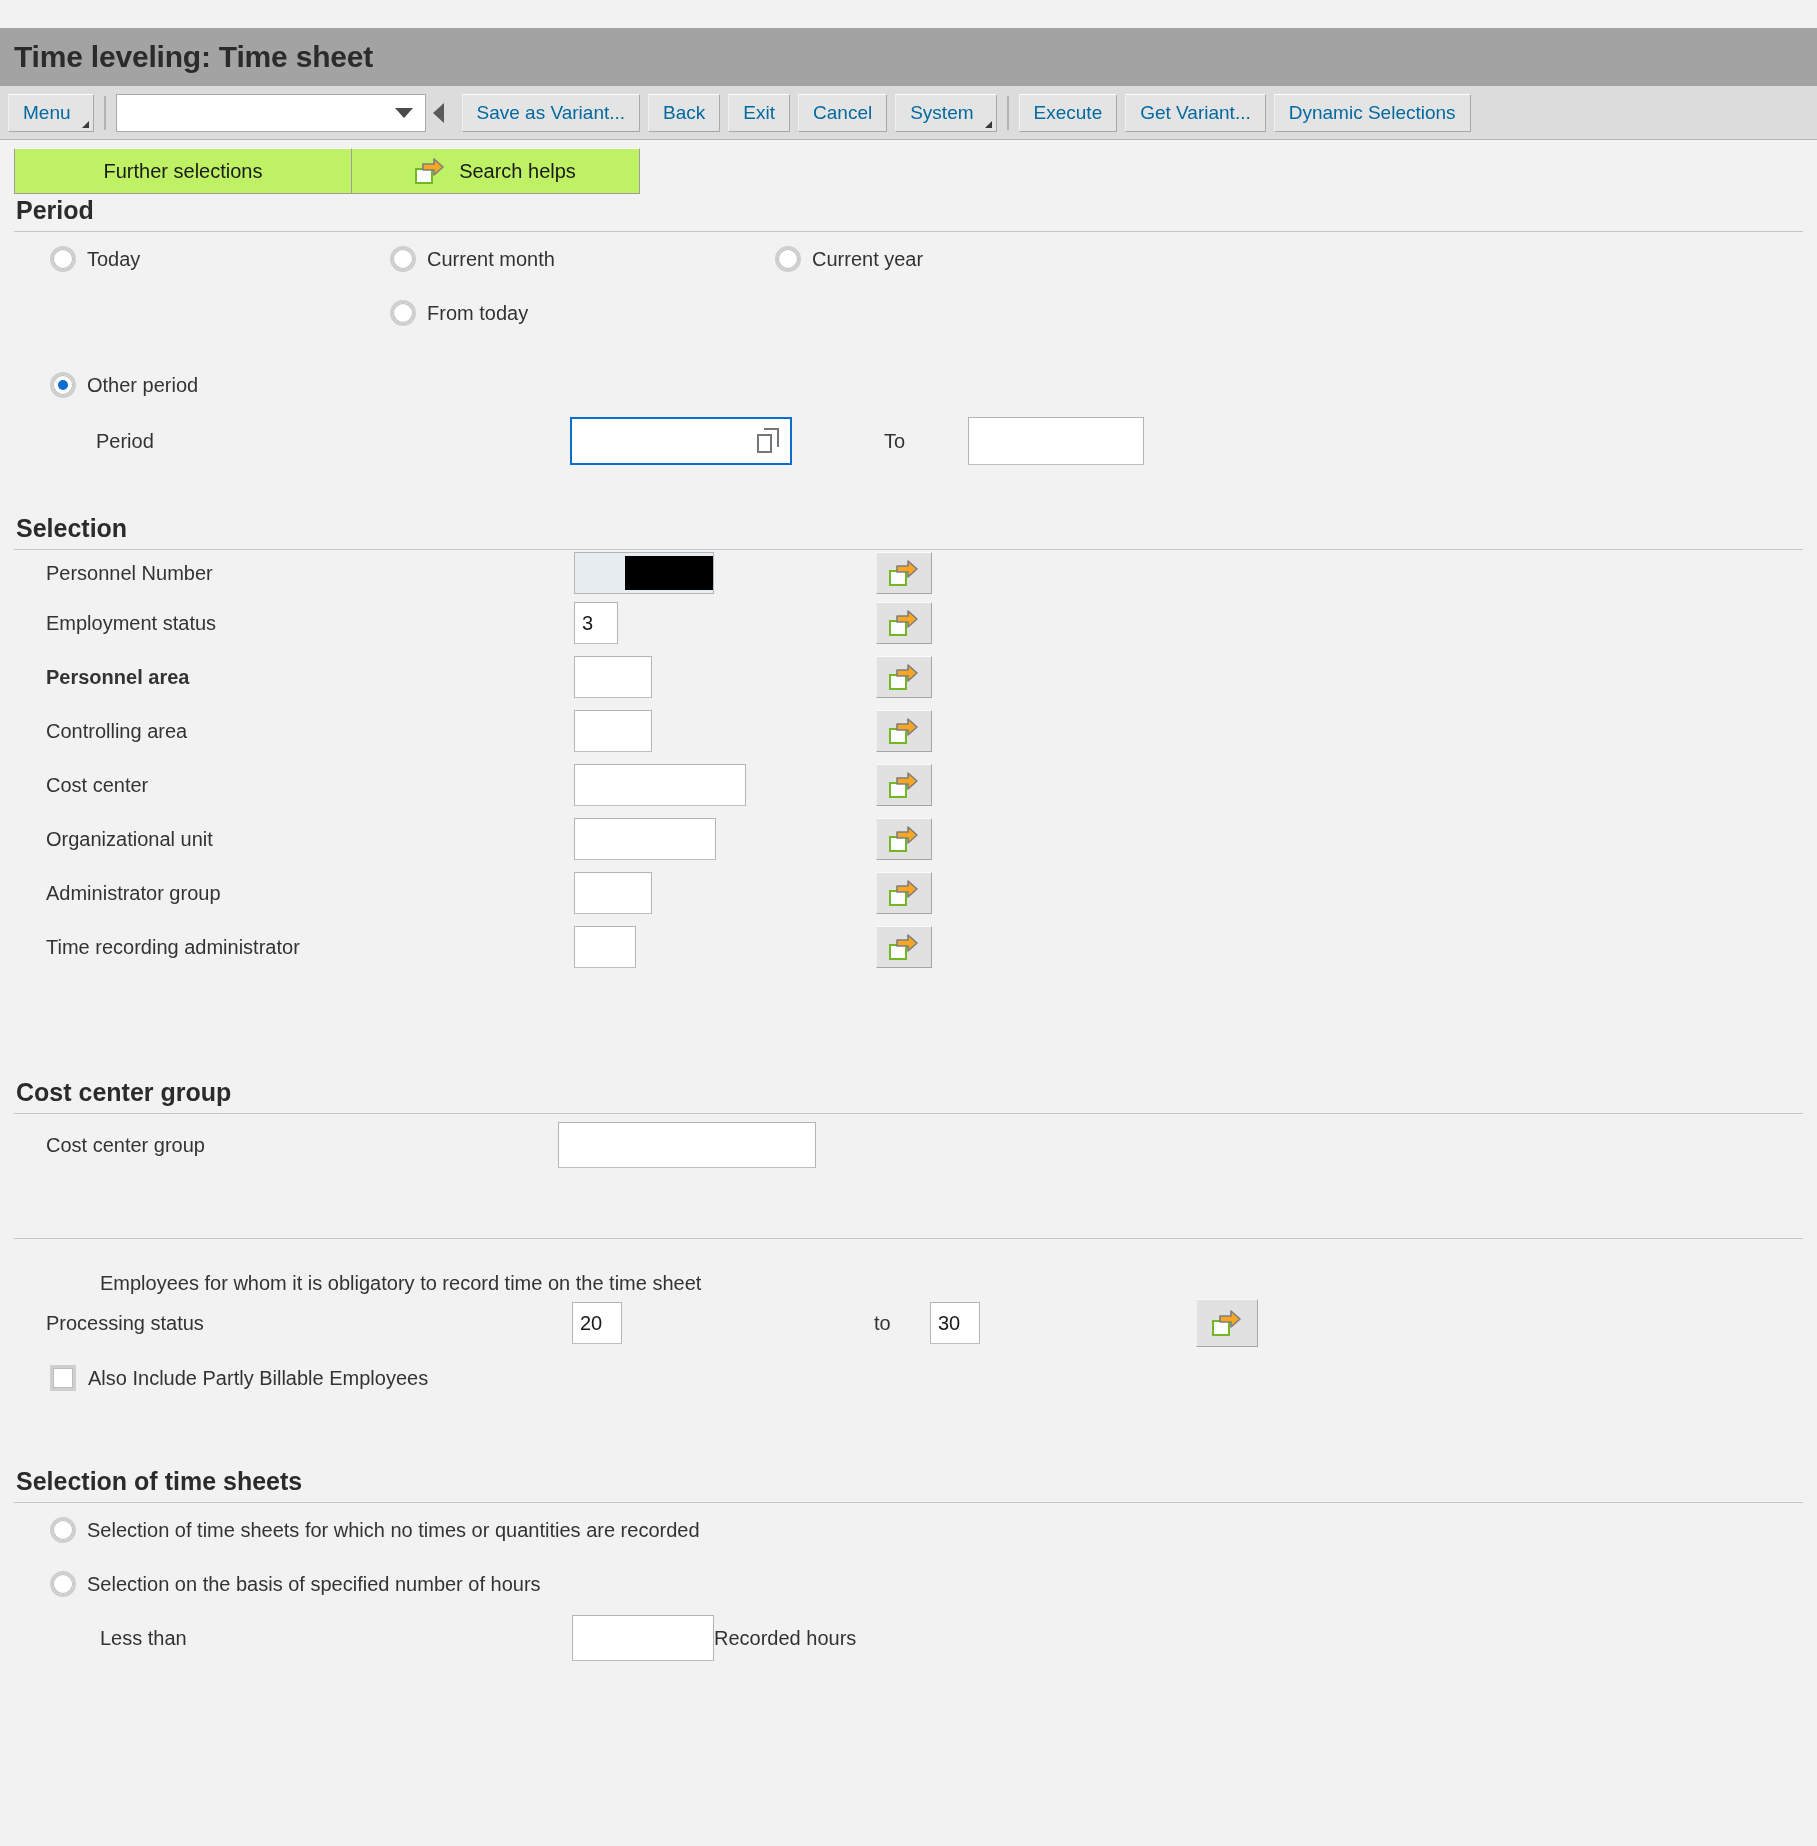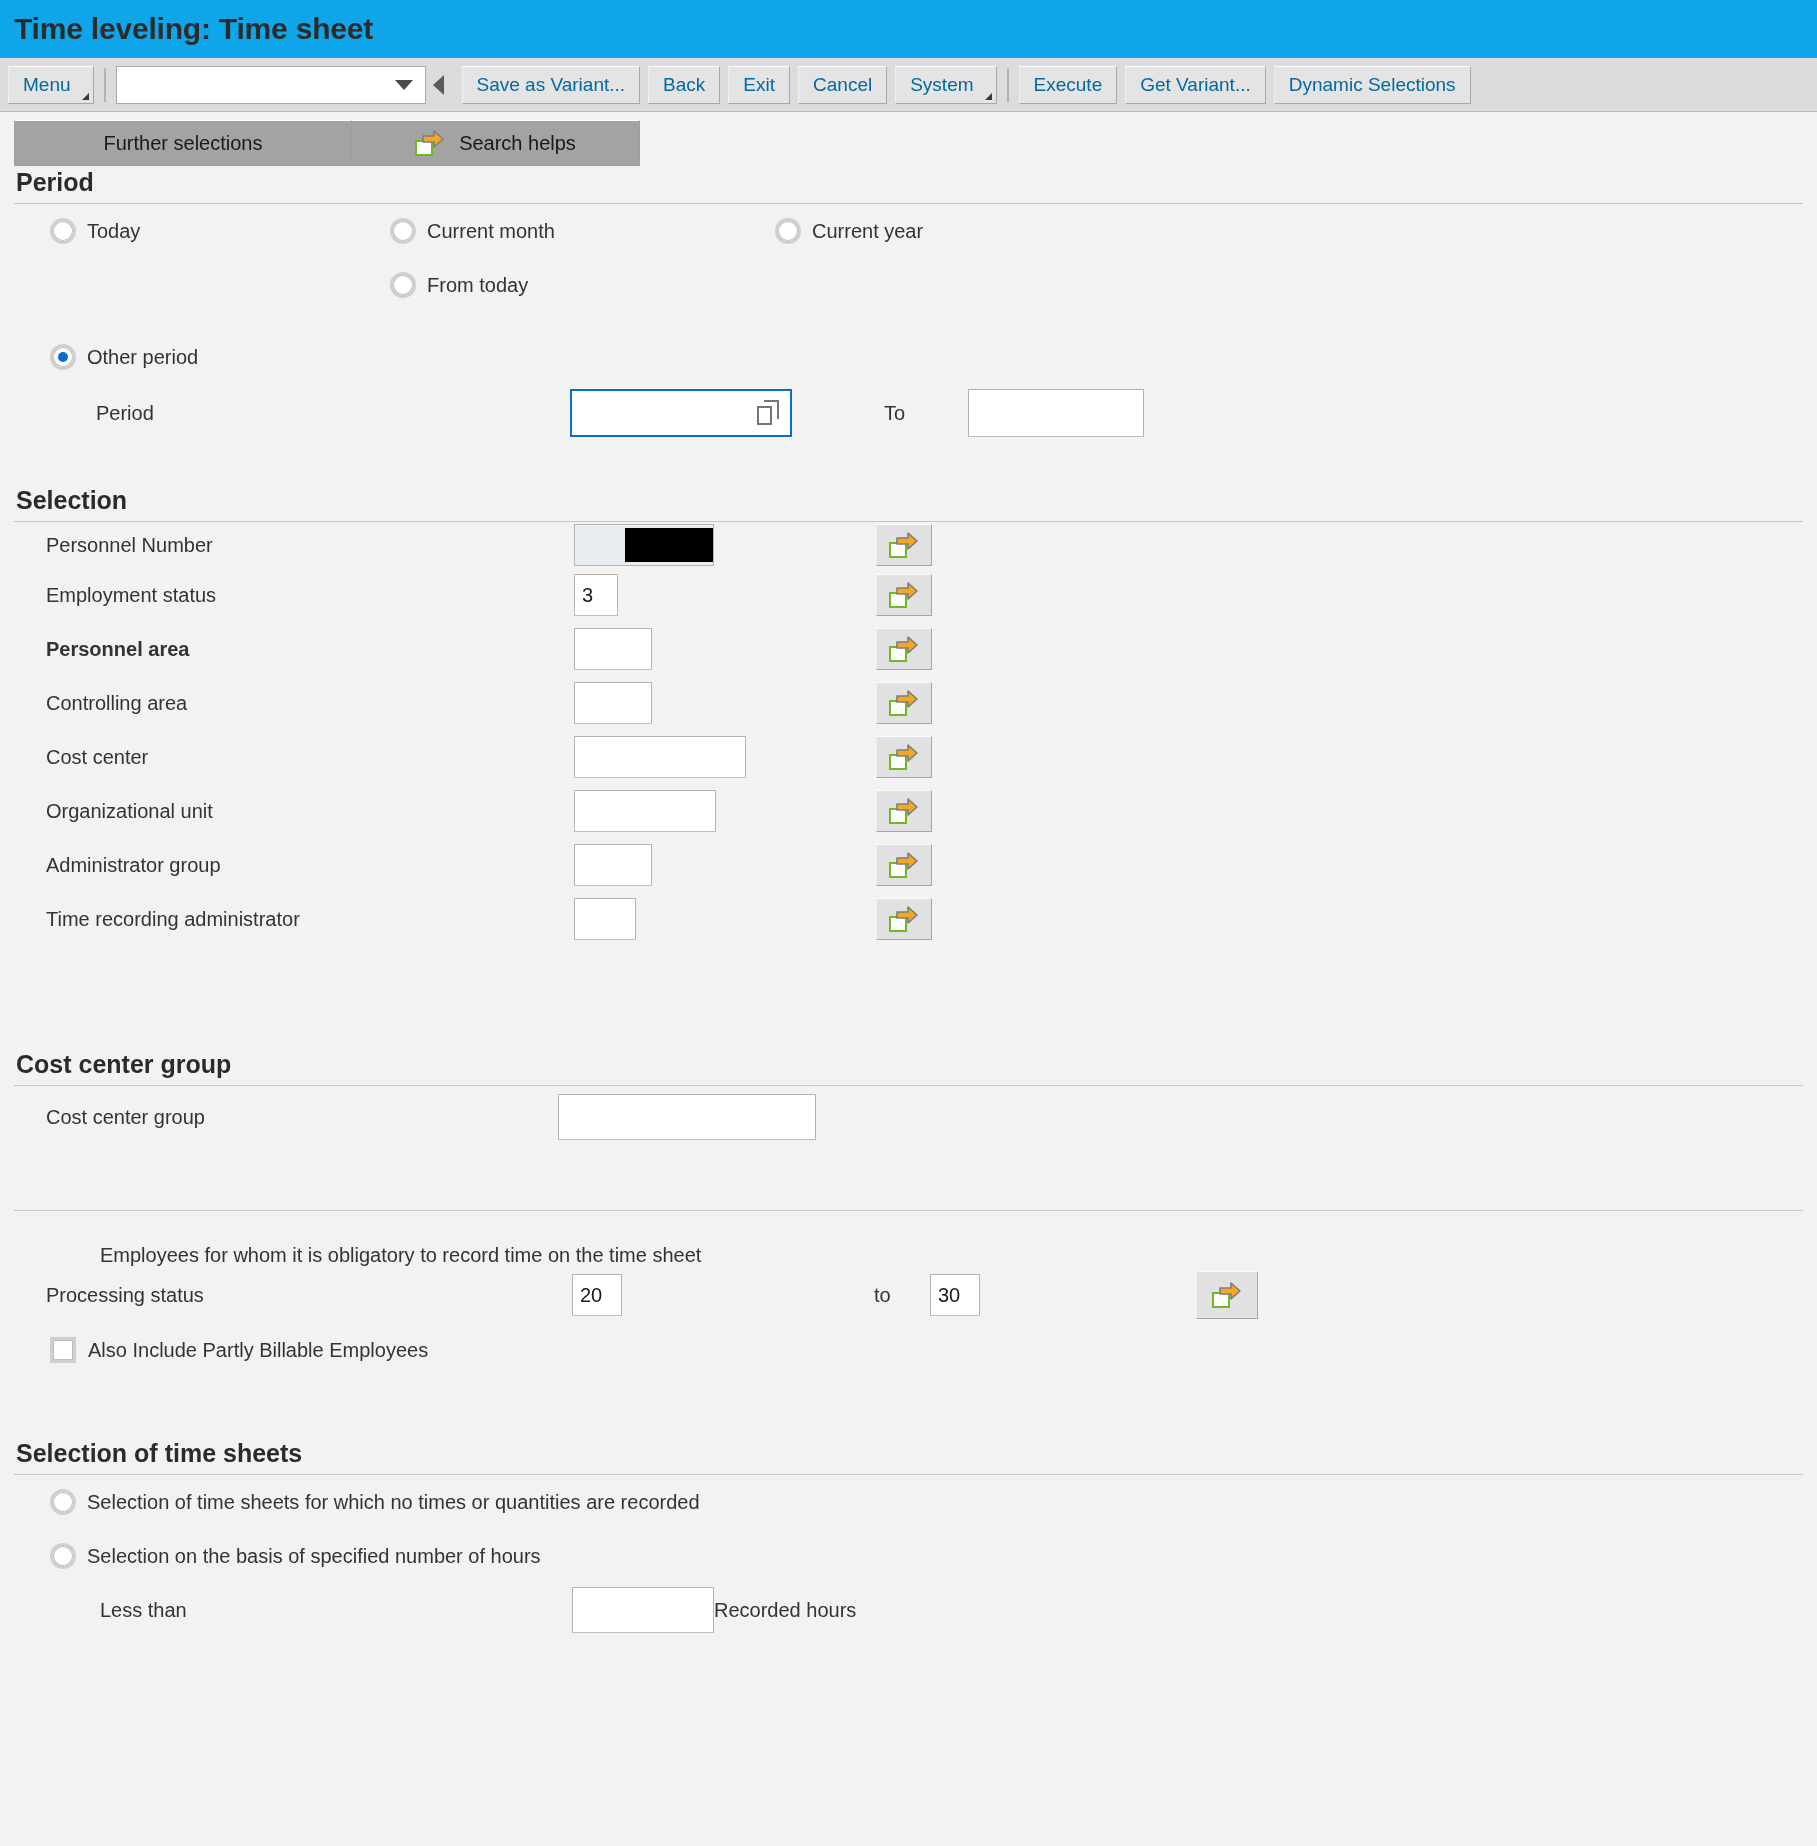--- a/index.html
+++ b/index.html
@@ -8,24 +8,25 @@
     width: 1817px; height: 1846px;
     background: #f2f2f2;
     font-family: "Liberation Sans", sans-serif;
     color: #333333;
     overflow: hidden;
   }
 
   
   .titlebar {
     height: 58px;
-    background: #0ea5e9;
+    background: #a3a3a3;
     display: flex;
     align-items: center;
     padding: 0 14px;
+    margin-top: 28px;
   }
   .titlebar .title {
     font-size: 30px;
     font-weight: bold;
     color: #2b2b2b;
     letter-spacing: -0.2px;
   }
 
   
   .toolbar {
@@ -97,21 +98,21 @@
 
   
   .tabstrip {
     display: flex;
     padding: 8px 14px 0 14px;
     background: #f2f2f2;
     height: 56px;
   }
   .tab {
     height: 46px;
-    background: #a3a3a3;
+    background: #bef264;
     border: 1px solid #9e9e9e;
     border-top-color: #ffffff;
     font-size: 20px;
     color: #1a1a1a;
     display: flex; align-items: center; justify-content: center;
     gap: 14px;
     cursor: pointer;
   }
   .tab.t1 { width: 338px; }
   .tab.t2 { width: 288px; border-left: none; }

